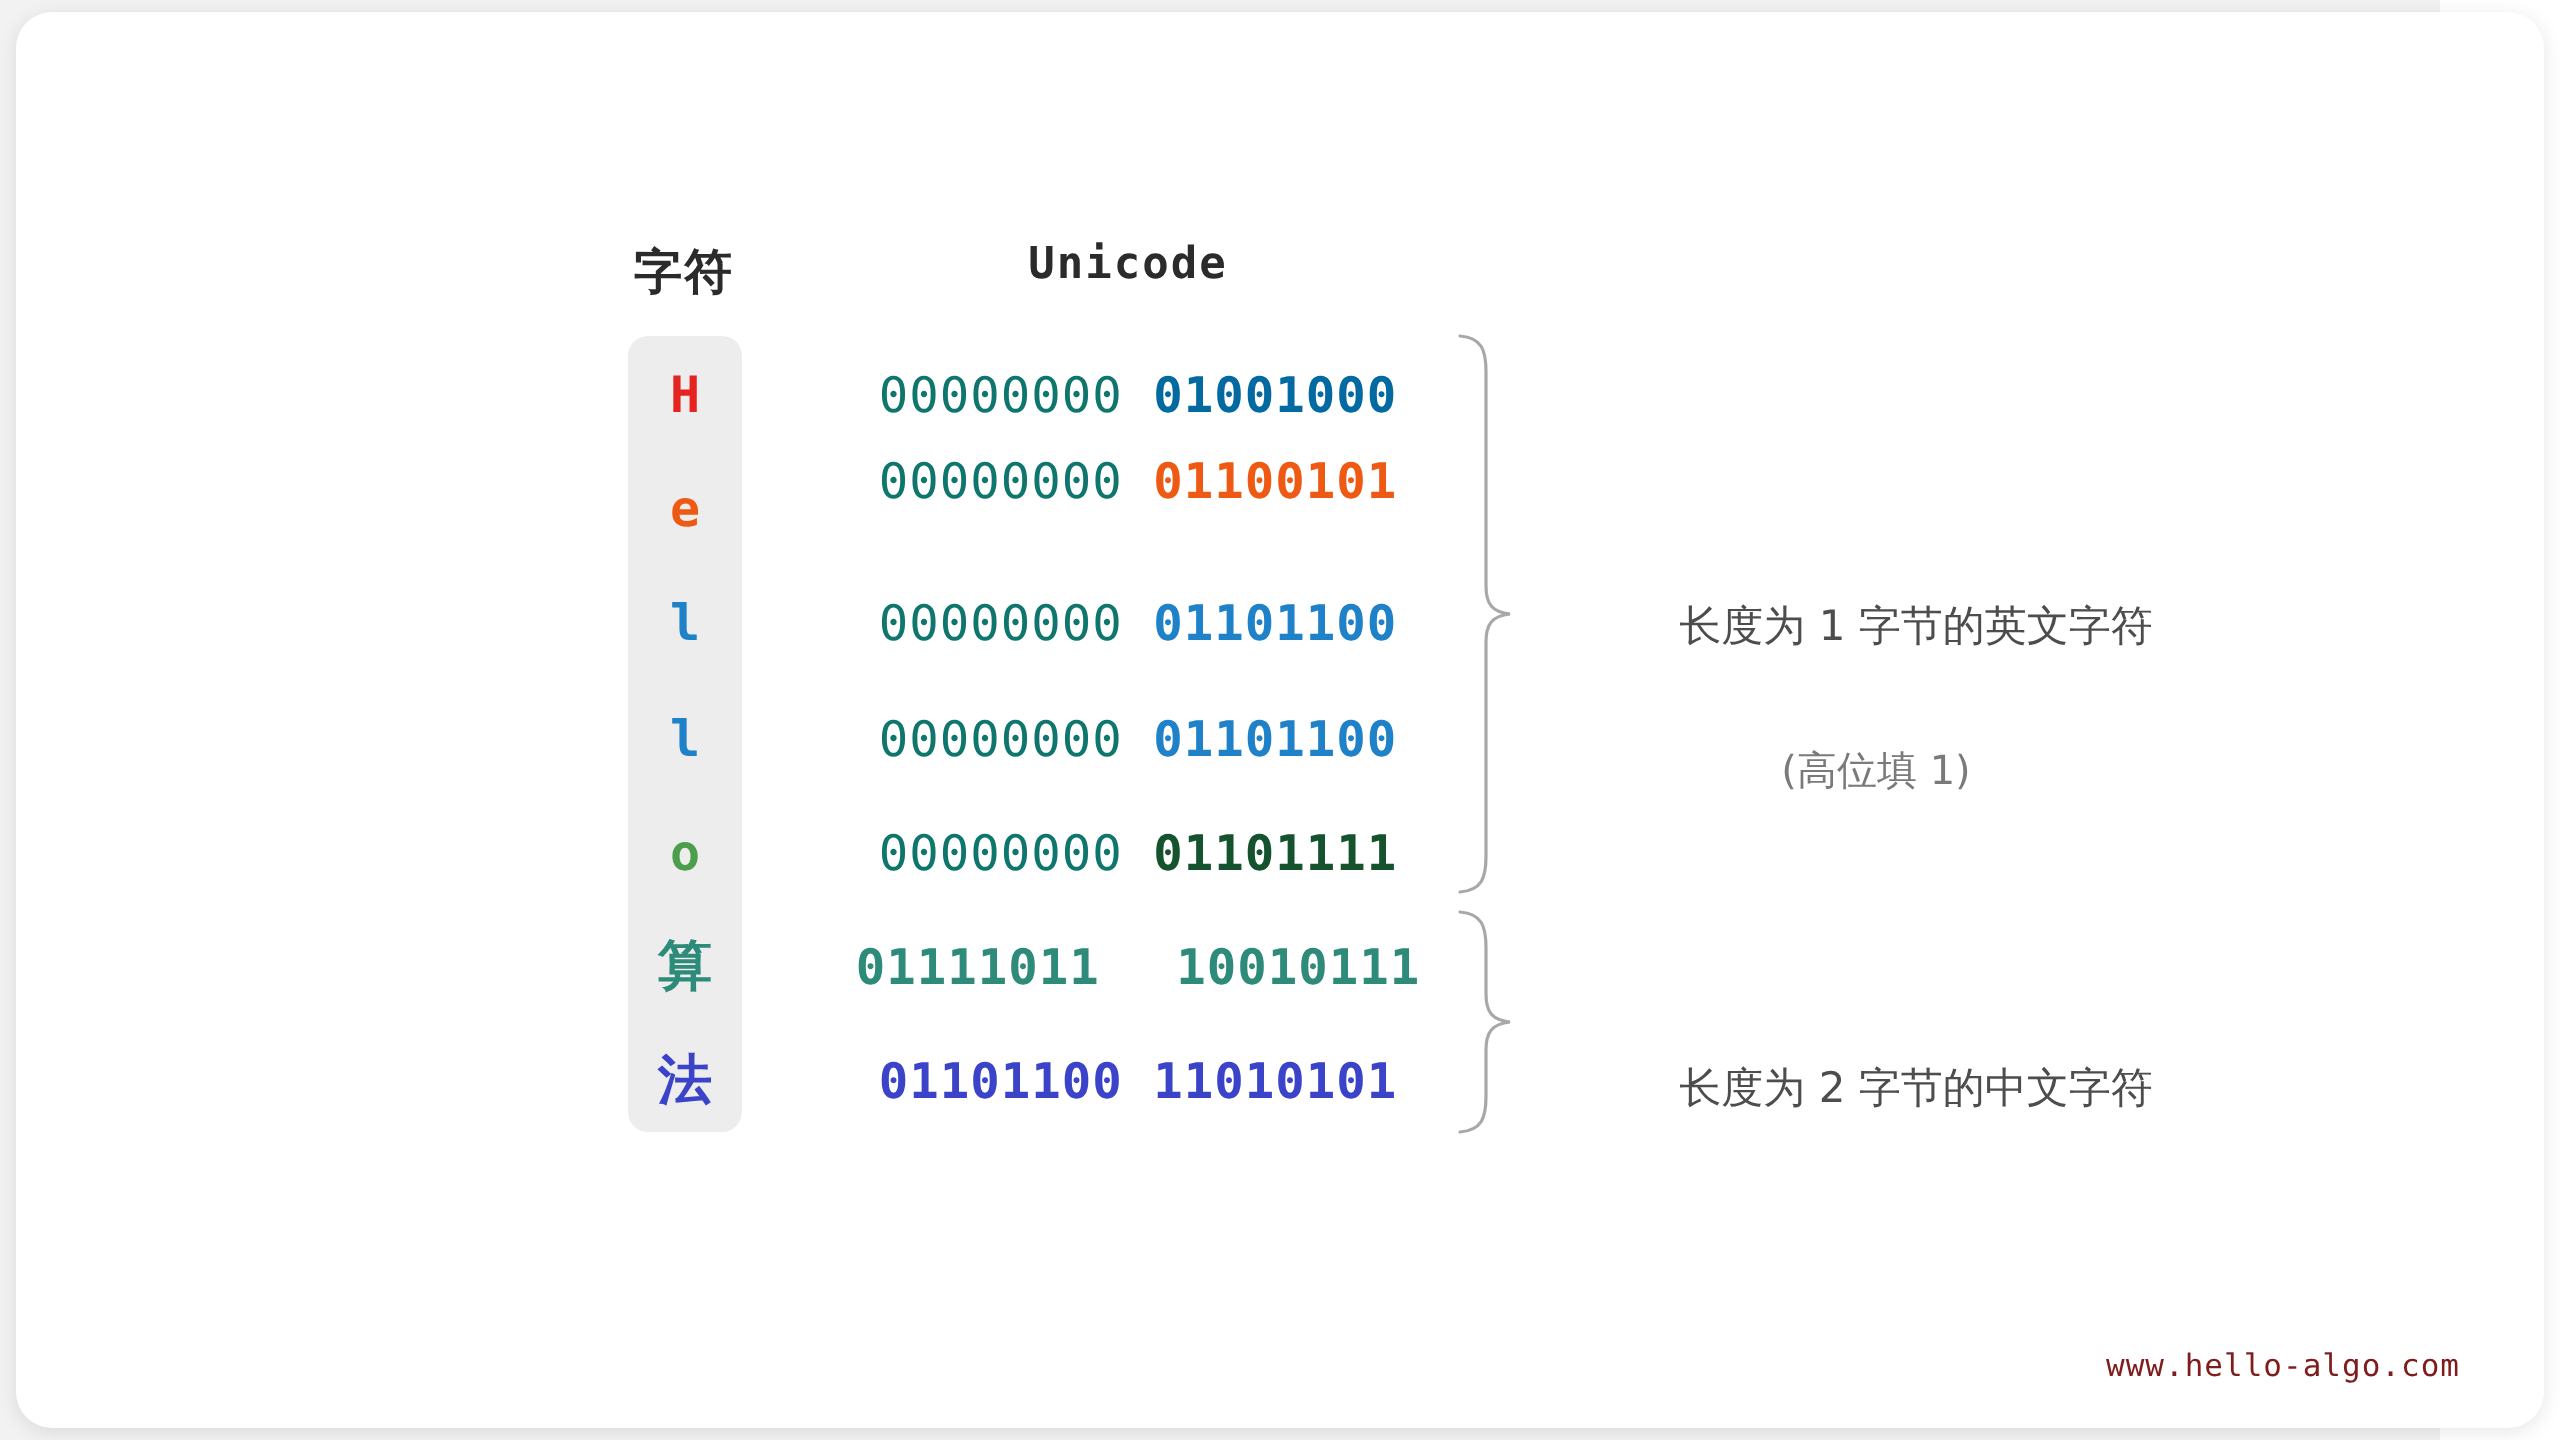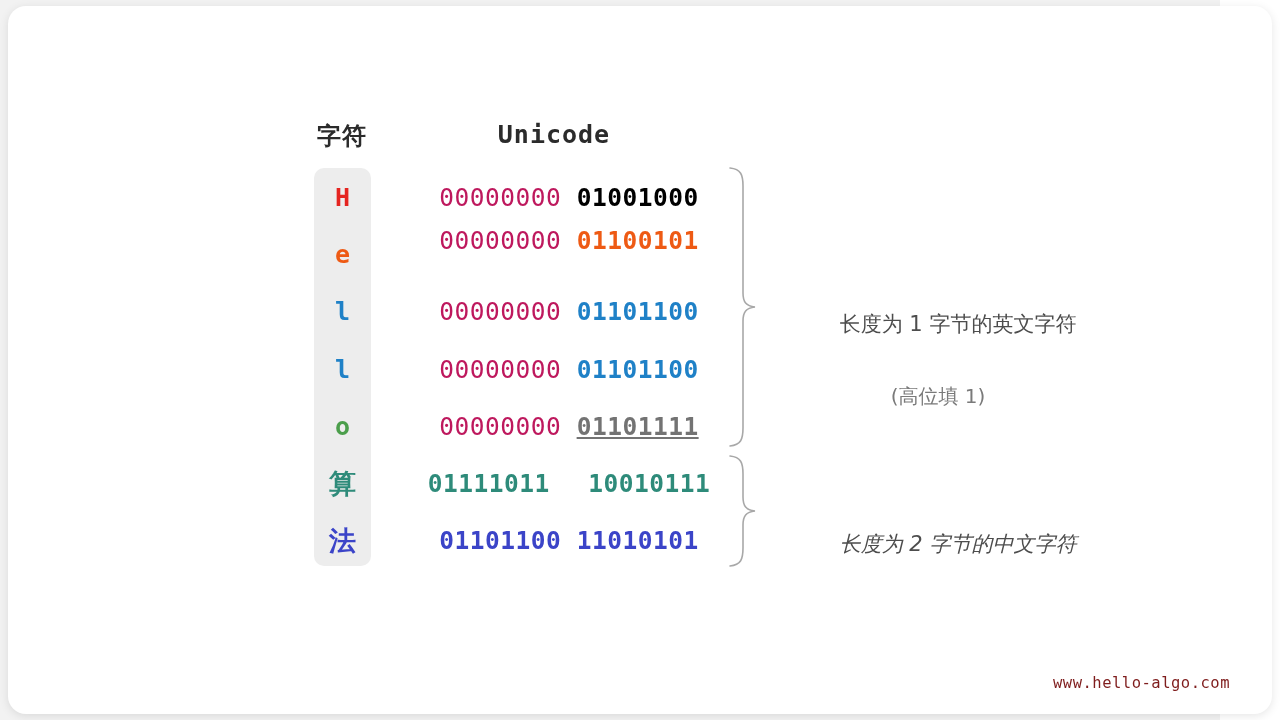--- a/index.html
+++ b/index.html
@@ -38,24 +38,24 @@
     white-space: pre;
   }
   .hdr-char {
     left: 274px;
     top: 114px;
     width: 120px;
     font-size: 24px;
     letter-spacing: 1px;
   }
   .hdr-unicode {
-    left: 386px;
+    left: 396px;
     top: 114px;
     width: 320px;
-    font-size: 25px;
+    font-size: 22px;
     font-family: "DejaVu Sans Mono", "Liberation Mono", monospace;
     letter-spacing: 1px;
   }
   
   .char-col {
     position: absolute;
     left: 306px;
     top: 162px;
     width: 57px;
     height: 398px;
@@ -84,21 +84,21 @@
     width: 330px;
     height: 38px;
     line-height: 38px;
     font-size: 24.5px;
     font-weight: bold;
     font-family: "DejaVu Sans Mono", "Liberation Mono", monospace;
     white-space: pre;
     text-align: center;
     letter-spacing: 0.5px;
   }
-  .byte-pad { color: #be185d; }
+  .byte-pad { color: #0f766e; }
   
   .brace {
     position: absolute;
     overflow: visible;
   }
   
   .note {
     position: absolute;
     color: #4d4d4d;
     font-size: 21px;
@@ -137,44 +137,44 @@
     <div id="char-cells">
         <div class="char-cell" style="top: 173px; color: rgb(229, 36, 32);">H</div>
         <div class="char-cell" style="top: 230.2px; color: rgb(238, 90, 20);">e</div>
         <div class="char-cell" style="top: 287.4px; color: rgb(31, 129, 199);">l</div>
         <div class="char-cell" style="top: 344.6px; color: rgb(31, 129, 199);">l</div>
         <div class="char-cell" style="top: 401.8px; color: rgb(75, 158, 75);">o</div>
         <div class="char-cell cjk" style="top: 459px; color: rgb(46, 139, 122);">算</div>
         <div class="char-cell cjk" style="top: 516.2px; color: rgb(59, 68, 200);">法</div>
       </div>
     <div id="bin-rows">
-        <div class="bin-row" style="top: 173px;"><span class="byte-pad" style="font-weight: normal;">00000000</span> <span style="color: #000000;">01001000</span></div>
+        <div class="bin-row" style="top: 173px;"><span class="byte-pad" style="font-weight: normal;">00000000</span> <span style="color: #0369a1;">01001000</span></div>
         <div class="bin-row" style="top: 216px;"><span class="byte-pad" style="font-weight: normal;">00000000</span> <span style="color: rgb(238, 90, 20);">01100101</span></div>
         <div class="bin-row" style="top: 287.4px;"><span class="byte-pad" style="font-weight: normal;">00000000</span> <span style="color: rgb(31, 129, 199);">01101100</span></div>
         <div class="bin-row" style="top: 344.6px;"><span class="byte-pad" style="font-weight: normal;">00000000</span> <span style="color: rgb(31, 129, 199);">01101100</span></div>
-        <div class="bin-row" style="top: 401.8px;"><span class="byte-pad" style="font-weight: normal;">00000000</span> <span style="color: #737373; text-decoration: underline;">01101111</span></div>
+        <div class="bin-row" style="top: 401.8px;"><span class="byte-pad" style="font-weight: normal;">00000000</span> <span style="color: #14532d;">01101111</span></div>
         <div class="bin-row" style="top: 459px;"><span style="color: rgb(46, 139, 122);">01111011</span> <span style="color: rgb(46, 139, 122); margin-left: 23px;">10010111</span></div>
         <div class="bin-row" style="top: 516.2px;"><span style="color: rgb(59, 68, 200);">01101100</span> <span style="color: rgb(59, 68, 200);">11010101</span></div>
       </div>
 
     <svg class="brace" style="left:716px; top:160px;" width="34" height="282" viewBox="0 0 34 282">
       <path d="M 6 2 C 17 3 19 9 19 20 L 19 127 C 19 136 22 140 31 141
                C 22 142 19 146 19 155 L 19 262 C 19 273 17 279 6 280" fill="none" stroke="#a8a8a8" stroke-width="1.6" stroke-linecap="round"></path>
     </svg>
 
     <svg class="brace" style="left:716px; top:448px;" width="34" height="114" viewBox="0 0 34 114">
       <path d="M 6 2 C 17 3 19 9 19 20 L 19 43 C 19 52 22 56 31 57
                C 22 58 19 62 19 71 L 19 94 C 19 105 17 111 6 112" fill="none" stroke="#a8a8a8" stroke-width="1.6" stroke-linecap="round"></path>
     </svg>
 
-    <div class="note" style="left:760px; top:264px; width:340px;">
+    <div class="note" style="left:760px; top:253px; width:340px;">
       <span>长度为 1 字节的英文字符</span>
       <span class="sub">(高位填 1)</span>
     </div>
 
-    <div class="note" style="left:760px; top:484px; width:340px;font-style:italic;">
+    <div class="note" style="left:760px; top:484px; width:340px;">
       <span>长度为 2 字节的中文字符</span>
     </div>
 
     <div class="watermark">www.hello-algo.com</div>
 
   </div>
 </div>
 
 </body></html>

